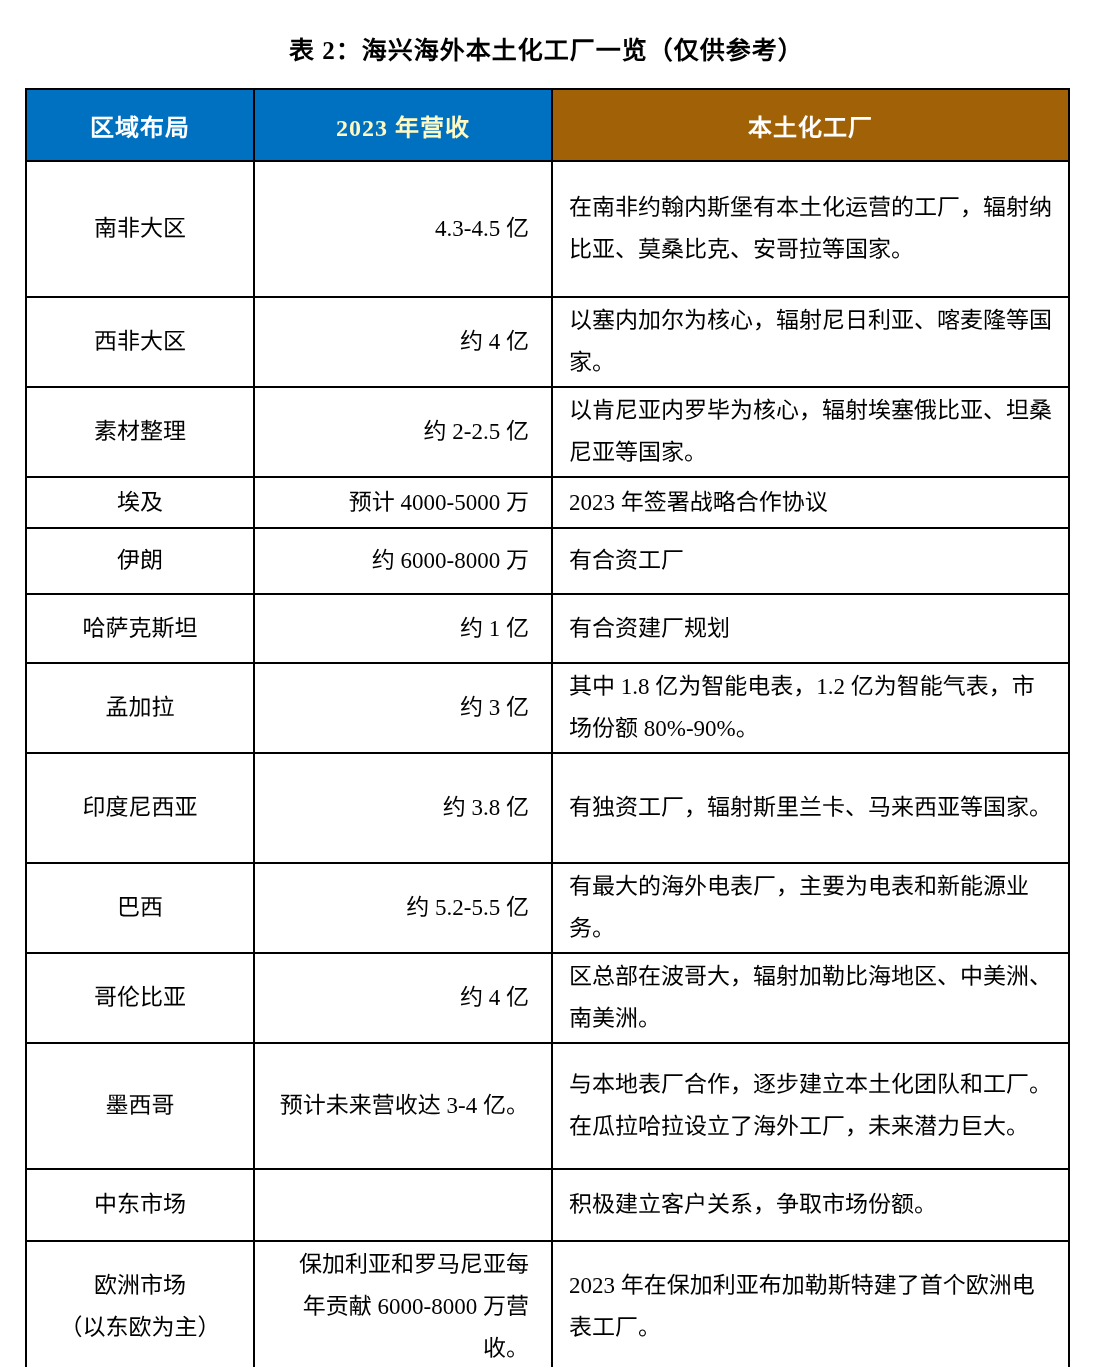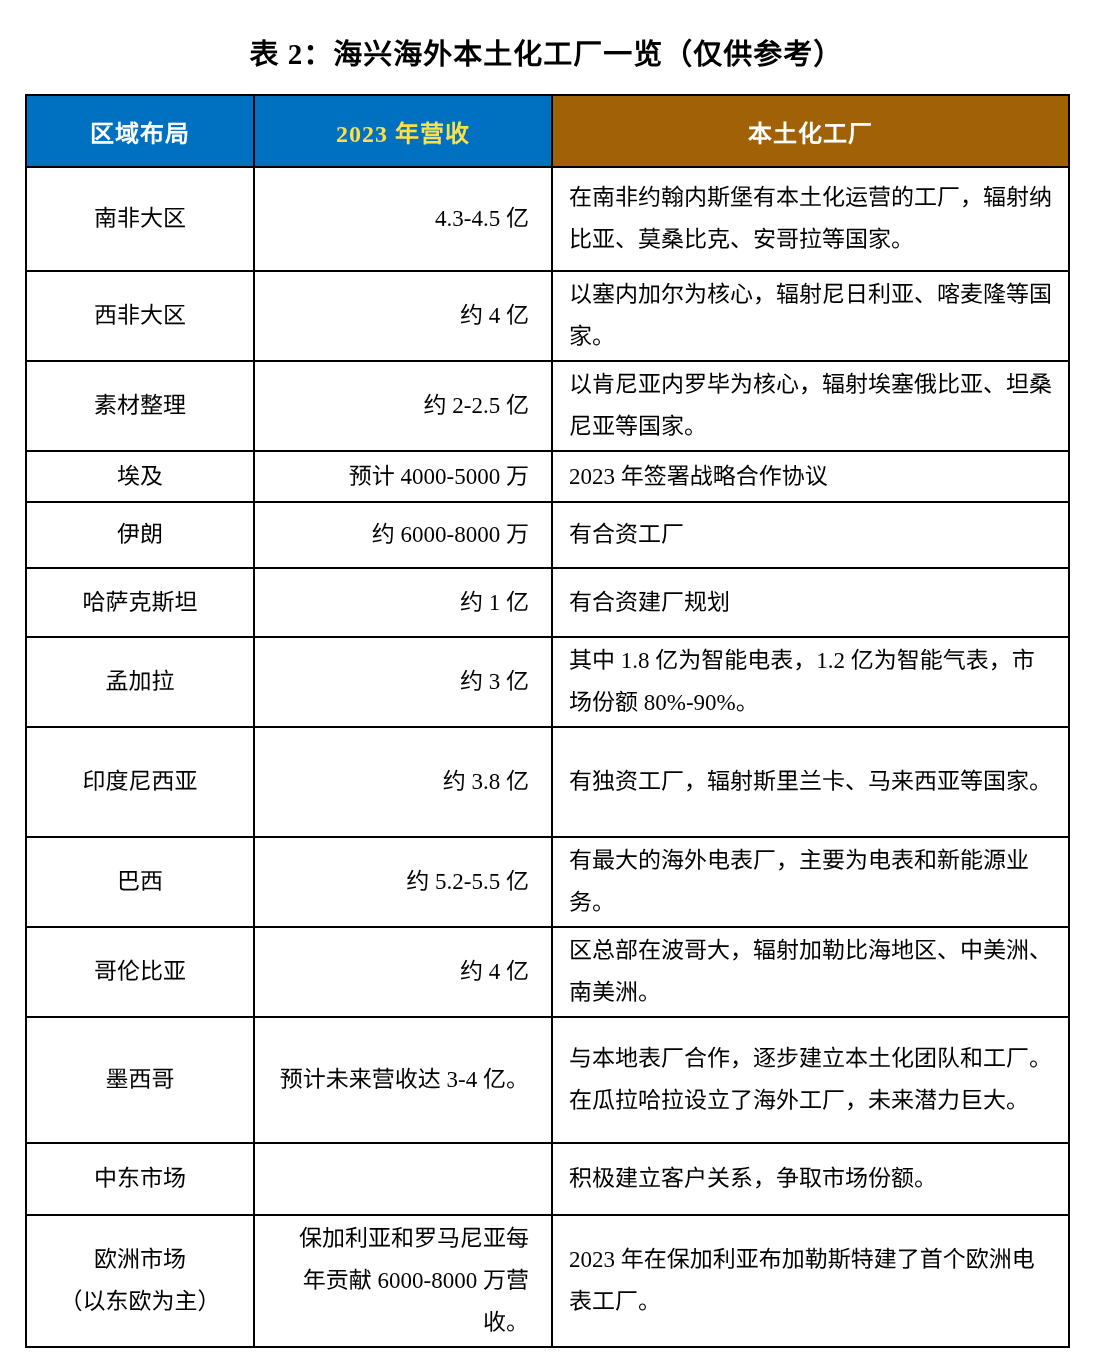--- a/index.html
+++ b/index.html
@@ -14,21 +14,21 @@
     background: #ffffff;
     font-family: "Liberation Serif", "DejaVu Serif", serif;
     color: #000000;
     overflow: hidden;
   }
   .doc-title {
     margin: 0;
     padding-top: 30px;
     padding-bottom: 22px;
     text-align: center;
-    font-size: 29px;
+    font-size: 25px;
     font-weight: bold;
     letter-spacing: 1px;
   }
   table.factories {
     margin-left: 25px;
     width: 1043px;
     border-collapse: collapse;
     table-layout: fixed;
   }
   table.factories th,
@@ -55,21 +55,21 @@
   }
   td.col-revenue {
     text-align: right;
     padding: 2px 22px;
   }
   td.col-factory {
     text-align: left;
     padding: 2px 16px;
   }
   
-  tbody tr:nth-child(1)  { height: 104px; }
+  tbody tr:nth-child(1)  { height: 136px; }
   tbody tr:nth-child(2)  { height: 84px; }
   tbody tr:nth-child(3)  { height: 84px; }
   tbody tr:nth-child(4)  { height: 51px; }
   tbody tr:nth-child(5)  { height: 66px; }
   tbody tr:nth-child(6)  { height: 69px; }
   tbody tr:nth-child(7)  { height: 83px; }
   tbody tr:nth-child(8)  { height: 110px; }
   tbody tr:nth-child(9)  { height: 83px; }
   tbody tr:nth-child(10) { height: 87px; }
   tbody tr:nth-child(11) { height: 126px; }
@@ -95,21 +95,21 @@
 
   <table class="factories">
     <colgroup>
       <col style="width:228px">
       <col style="width:298px">
       <col style="width:517px">
     </colgroup>
     <thead>
       <tr>
           <th style="background: rgb(0, 112, 192); color: rgb(255, 255, 255);">区域布局</th>
-          <th style="background: rgb(0, 112, 192); color: #fde047;">2023 年营收</th>
+          <th style="background: rgb(0, 112, 192); color: #fef9c3;">2023 年营收</th>
           <th style="background: #a16207; color: rgb(255, 255, 255);">本土化工厂</th>
         </tr>
     </thead>
     <tbody>
         <tr>
           <td class="col-region">南非大区</td>
           <td class="col-revenue">4.3-4.5 亿</td>
           <td class="col-factory">在南非约翰内斯堡有本土化运营的工厂，辐射纳比亚、莫桑比克、安哥拉等国家。</td>
         </tr>
         <tr>

